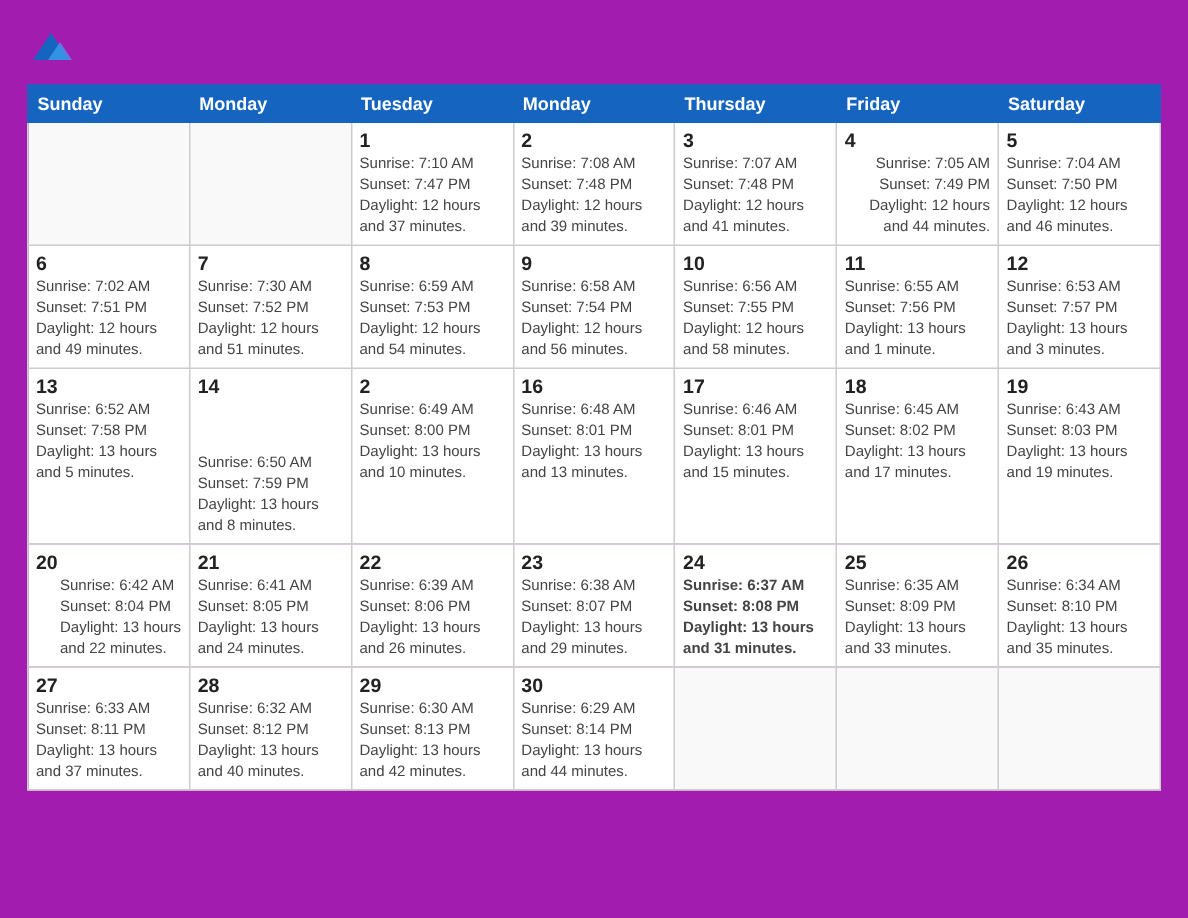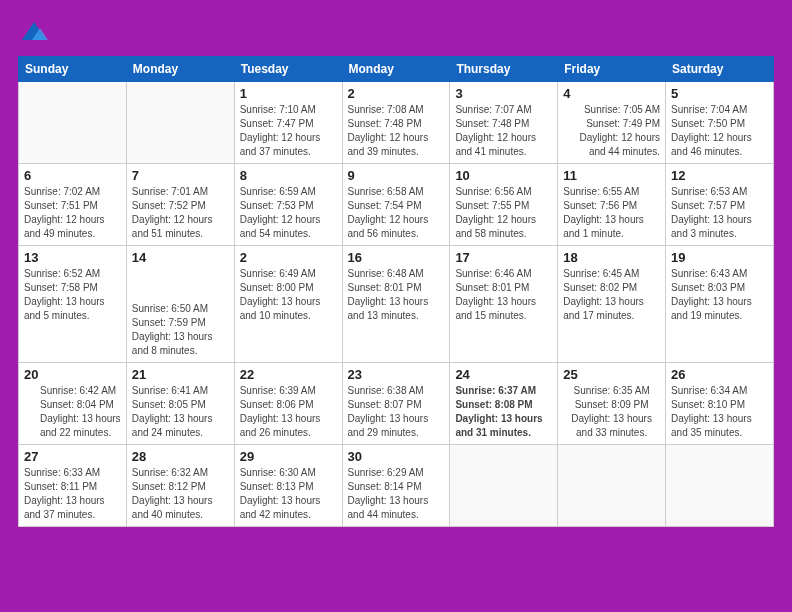--- a/index.html
+++ b/index.html
@@ -176,21 +176,21 @@
         <tr>
           <td>
             <span class="day-num">6</span>
             <div class="day-info" style="white-space: pre-line;">Sunrise: 7:02 AM
 Sunset: 7:51 PM
 Daylight: 12 hours
 and 49 minutes.</div>
           </td>
           <td>
             <span class="day-num">7</span>
-            <div class="day-info" style="white-space: pre-line;">Sunrise: 7:01 AM
+            <div class="day-info" style="white-space: pre-line;">Sunrise: 7:30 AM
 Sunset: 7:52 PM
 Daylight: 12 hours
 and 51 minutes.</div>
           </td>
           <td>
             <span class="day-num">8</span>
             <div class="day-info" style="white-space: pre-line;">Sunrise: 6:59 AM
 Sunset: 7:53 PM
 Daylight: 12 hours
 and 54 minutes.</div>
@@ -306,21 +306,21 @@
           </td>
           <td>
             <span class="day-num">24</span>
             <div class="day-info" style="white-space: pre-line; font-weight: bold;">Sunrise: 6:37 AM
 Sunset: 8:08 PM
 Daylight: 13 hours
 and 31 minutes.</div>
           </td>
           <td>
             <span class="day-num">25</span>
-            <div class="day-info" style="white-space: pre-line; text-align: center;">Sunrise: 6:35 AM
+            <div class="day-info" style="white-space: pre-line;">Sunrise: 6:35 AM
 Sunset: 8:09 PM
 Daylight: 13 hours
 and 33 minutes.</div>
           </td>
           <td>
             <span class="day-num">26</span>
             <div class="day-info" style="white-space: pre-line;">Sunrise: 6:34 AM
 Sunset: 8:10 PM
 Daylight: 13 hours
 and 35 minutes.</div>

